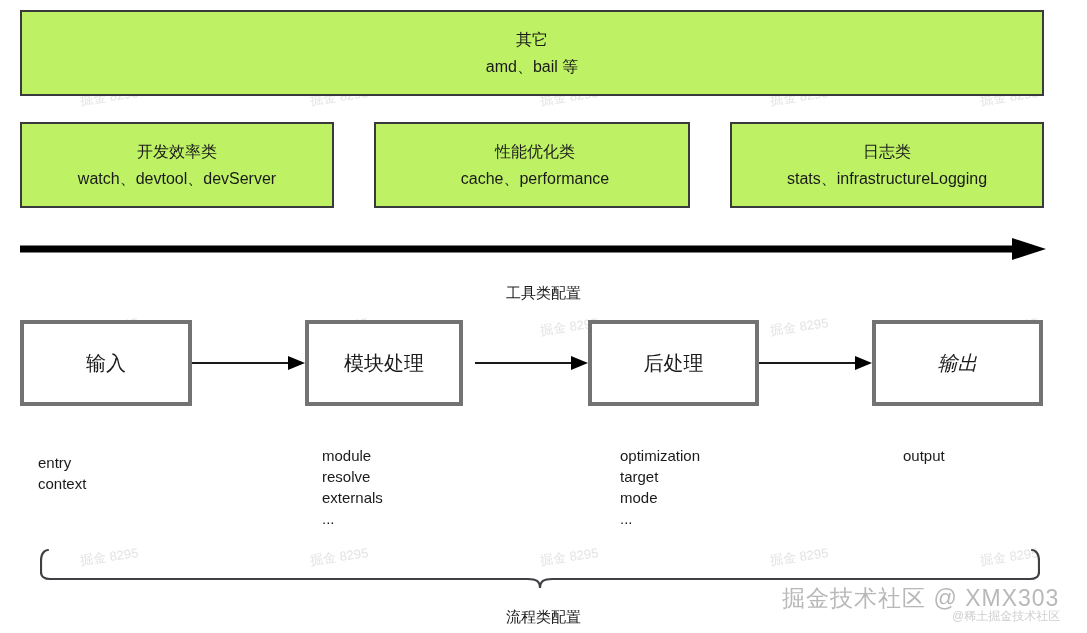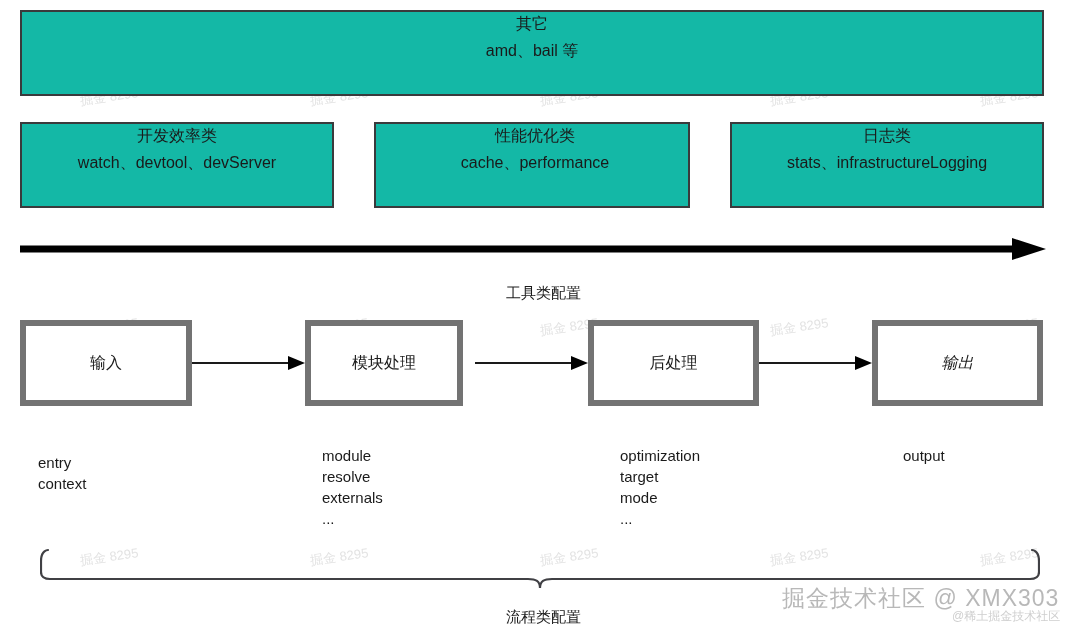--- a/index.html
+++ b/index.html
@@ -16,25 +16,26 @@
     width: 1087px;
     height: 633px;
     background: #ffffff;
     overflow: hidden;
   }
 
   
   .box {
     position: absolute;
     border: 2px solid #3a3a3c;
-    background: #14b8a6;
+    background: #bef264;
     box-sizing: border-box;
     display: flex;
     flex-direction: column;
     align-items: center;
+    justify-content: center;
     text-align: center;
     line-height: 1.45;
   }
   .box .line-cn {
     font-size: 16px;
     color: #1a1a1a;
     white-space: nowrap;
   }
   .box .line-en {
     font-size: 16px;
@@ -70,27 +71,27 @@
     top: 284px;
     width: 1087px;
     text-align: center;
     font-size: 15px;
     color: #1a1a1a;
   }
 
   
   .flow-box {
     position: absolute;
-    border: 6px solid #737373;
+    border: 4px solid #737373;
     background: #ffffff;
     box-sizing: border-box;
     display: flex;
     align-items: center;
     justify-content: center;
-    font-size: 16px;
+    font-size: 20px;
     color: #1a1a1a;
     white-space: nowrap;
   }
   #flow-input   { left: 20px;  top: 320px; width: 172px; height: 86px; }
   #flow-module  { left: 305px; top: 320px; width: 158px; height: 86px; }
   #flow-post    { left: 588px; top: 320px; width: 171px; height: 86px; }
   #flow-output  { left: 872px; top: 320px; width: 171px; height: 86px; font-style: italic; }
 
   .flow-connector {
     position: absolute;

